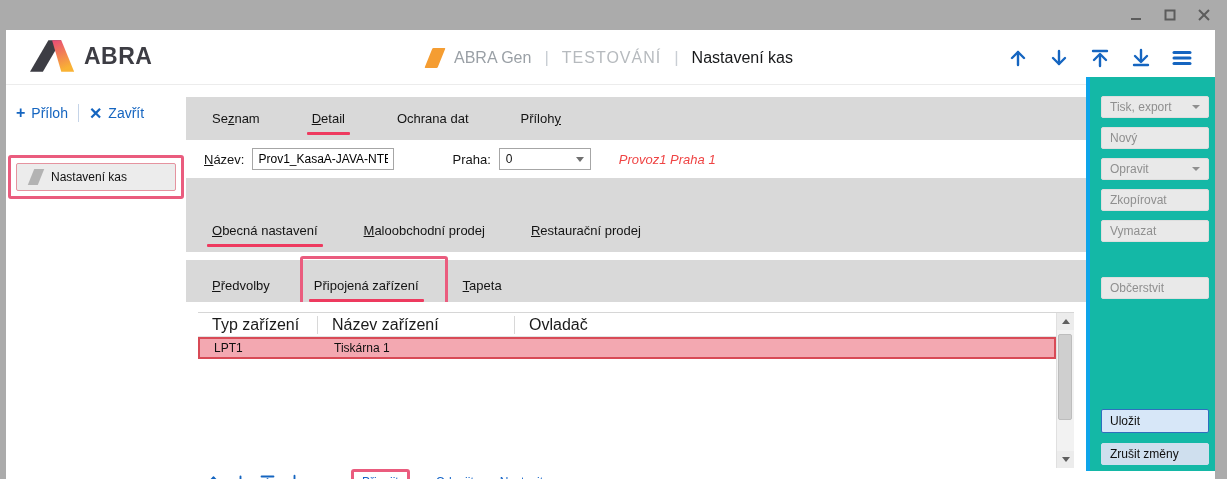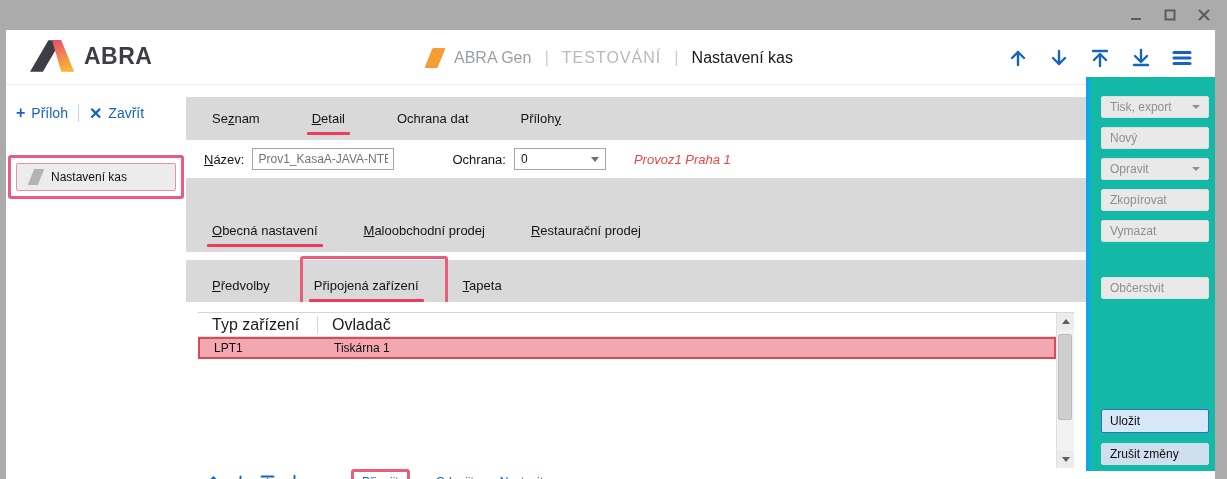--- a/index.html
+++ b/index.html
@@ -46,21 +46,21 @@
   .tabbar { position:absolute; left:0; width:900px; background:#d9d9d9; display:flex; align-items:center; padding-left:26px; }
   .tabbar1 { top:12px; height:43px; gap:52px; }
   .tabbar2 { top:123px; height:44px; gap:46px; }
   .tabbar3 { top:175px; height:50px; gap:44px; }
   .tab { position:relative; font-size:13px; color:#141414; cursor:pointer; white-space:nowrap; }
   .tab.active::after { content:""; position:absolute; left:-5px; right:-5px; bottom:-9px; height:3px; background:#ee3a5f; border-radius:1px; }
   .gap-white { position:absolute; left:0; top:167px; width:900px; height:8px; background:#fff; }
 
   .form-row { position:absolute; left:0; top:55px; width:900px; height:38px; background:#fff; display:flex; align-items:center; padding-left:18px; }
   .form-label { font-size:13px; color:#141414; margin-right:8px; }
-  .name-input { width:142px; height:22px; border:1px solid #a6a6a6; font-family:"Liberation Sans", sans-serif; font-size:12px; padding:0 5px; color:#737373; }
+  .name-input { width:142px; height:22px; border:1px solid #a6a6a6; font-family:"Liberation Sans", sans-serif; font-size:12px; padding:0 5px; color:#000000; }
   .provoz-label { margin-left:58px; }
   .combo { width:92px; height:22px; border:1px solid #a6a6a6; background:#fff; display:flex; align-items:center; justify-content:space-between; padding:0 6px; cursor:pointer; }
   .combo .val { font-size:12px; color:#111; }
   .combo .caret { width:0; height:0; border-left:4px solid transparent; border-right:4px solid transparent; border-top:5px solid #6f6f6f; }
   .provoz-text { margin-left:28px; font-size:13px; color:#ef4444;font-style:italic; }
 
   .device-tab-annotation { position:absolute; left:114px; top:-4px; width:148px; height:50px; border:3px solid #ea5c7e; border-radius:3px; pointer-events:none; }
 
   .content-white { position:absolute; left:0; top:217px; width:900px; height:194px; background:#fff; }
   .table-wrap { position:absolute; left:12px; top:10px; width:876px; height:156px; border-top:1px solid #d6d6d6; display:flex; }
@@ -206,21 +206,21 @@
     <div class="tabbar tabbar1">
       <div class="tab">Se<u>z</u>nam</div>
       <div class="tab active"><u>D</u>etail</div>
       <div class="tab">Ochrana dat</div>
       <div class="tab">Příloh<u>y</u></div>
     </div>
 
     <div class="form-row">
       <span class="form-label"><u>N</u>ázev:</span>
       <input class="name-input" type="text" value="Prov1_KasaA-JAVA-NTB" style="">
-      <span class="form-label provoz-label">Ochrana:</span>
+      <span class="form-label provoz-label">Praha:</span>
       <div class="combo">
         <span class="val">0</span>
         <span class="caret"></span>
       </div>
       <span class="provoz-text">Provoz1 Praha 1</span>
     </div>
 
     <div class="tabbar tabbar2">
       <div class="tab active"><u>O</u>becná nastavení</div>
       <div class="tab"><u>M</u>aloobchodní prodej</div>
@@ -234,20 +234,21 @@
       <div class="tab active">Připojená zařízení</div>
       <div class="tab"><u>T</u>apeta</div>
       <div class="device-tab-annotation"></div>
     </div>
 
     <div class="content-white">
       <div class="table-wrap">
         <div class="grid">
           <div class="grid-header">
             <div class="gh-cell col1">Typ zařízení</div>
+            <div class="gh-cell col2">Název zařízení</div>
             <div class="gh-cell col3">Ovladač</div>
           </div>
           <div class="grid-row selected">
             <div class="gr-cell col1">LPT1</div>
             <div class="gr-cell col2">Tiskárna 1</div>
           </div>
         </div>
         <div class="scrollbar">
           <div class="sb-btn">
               <span class="tri-up"></span>

